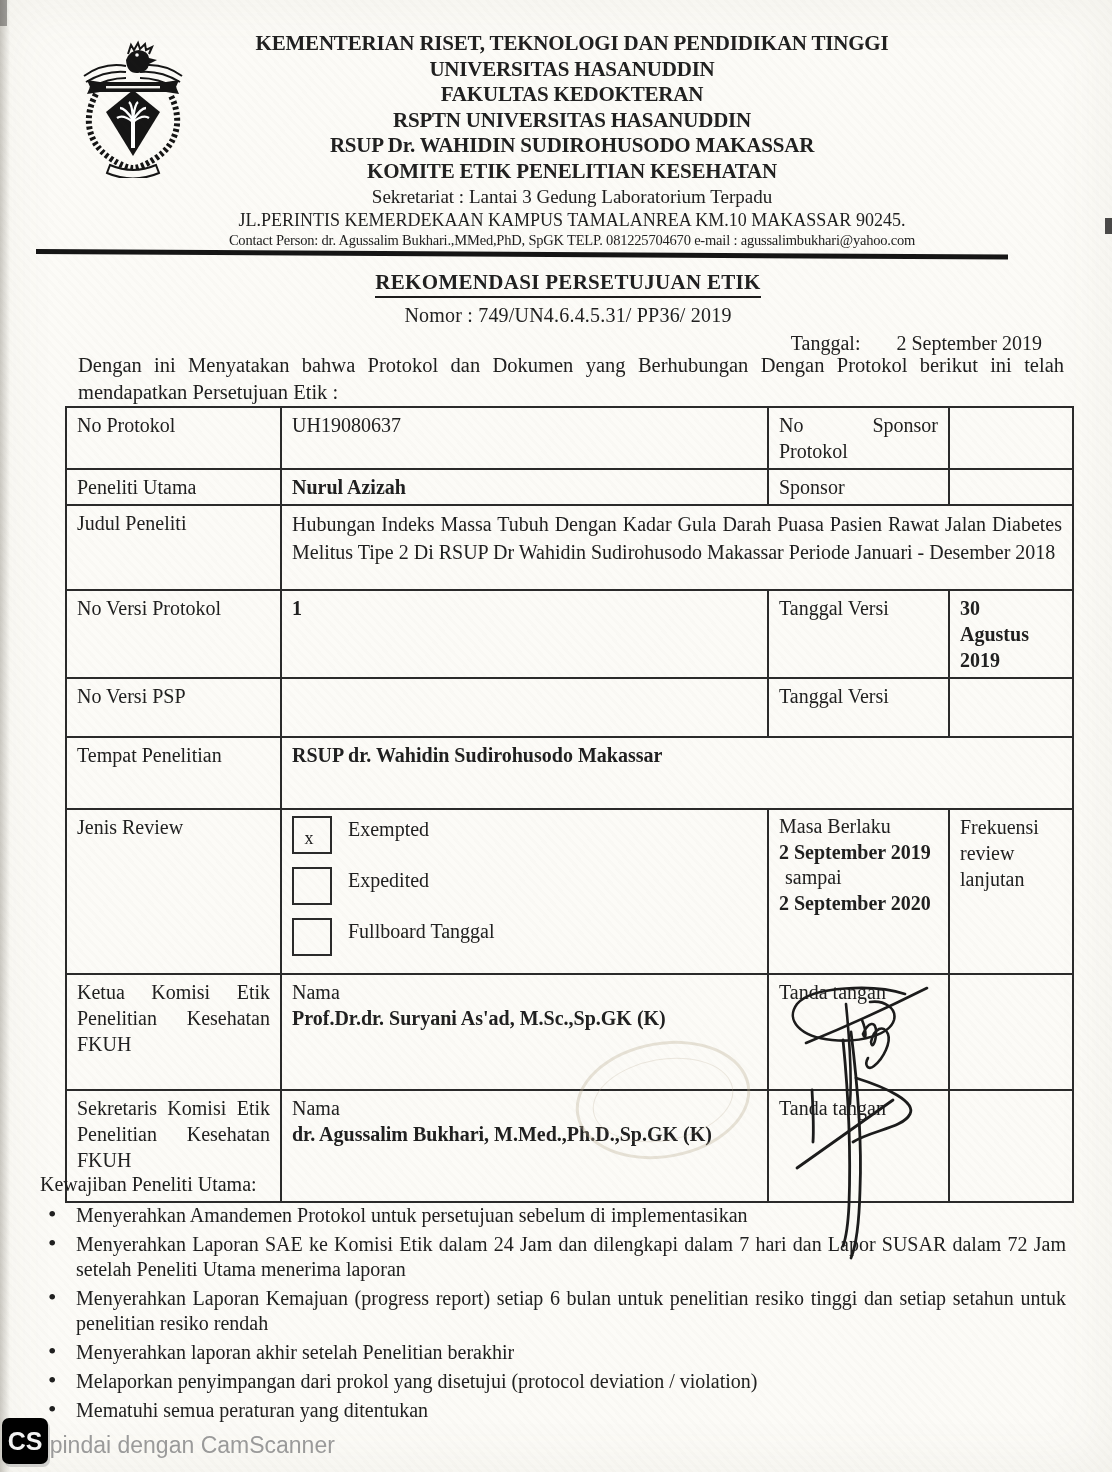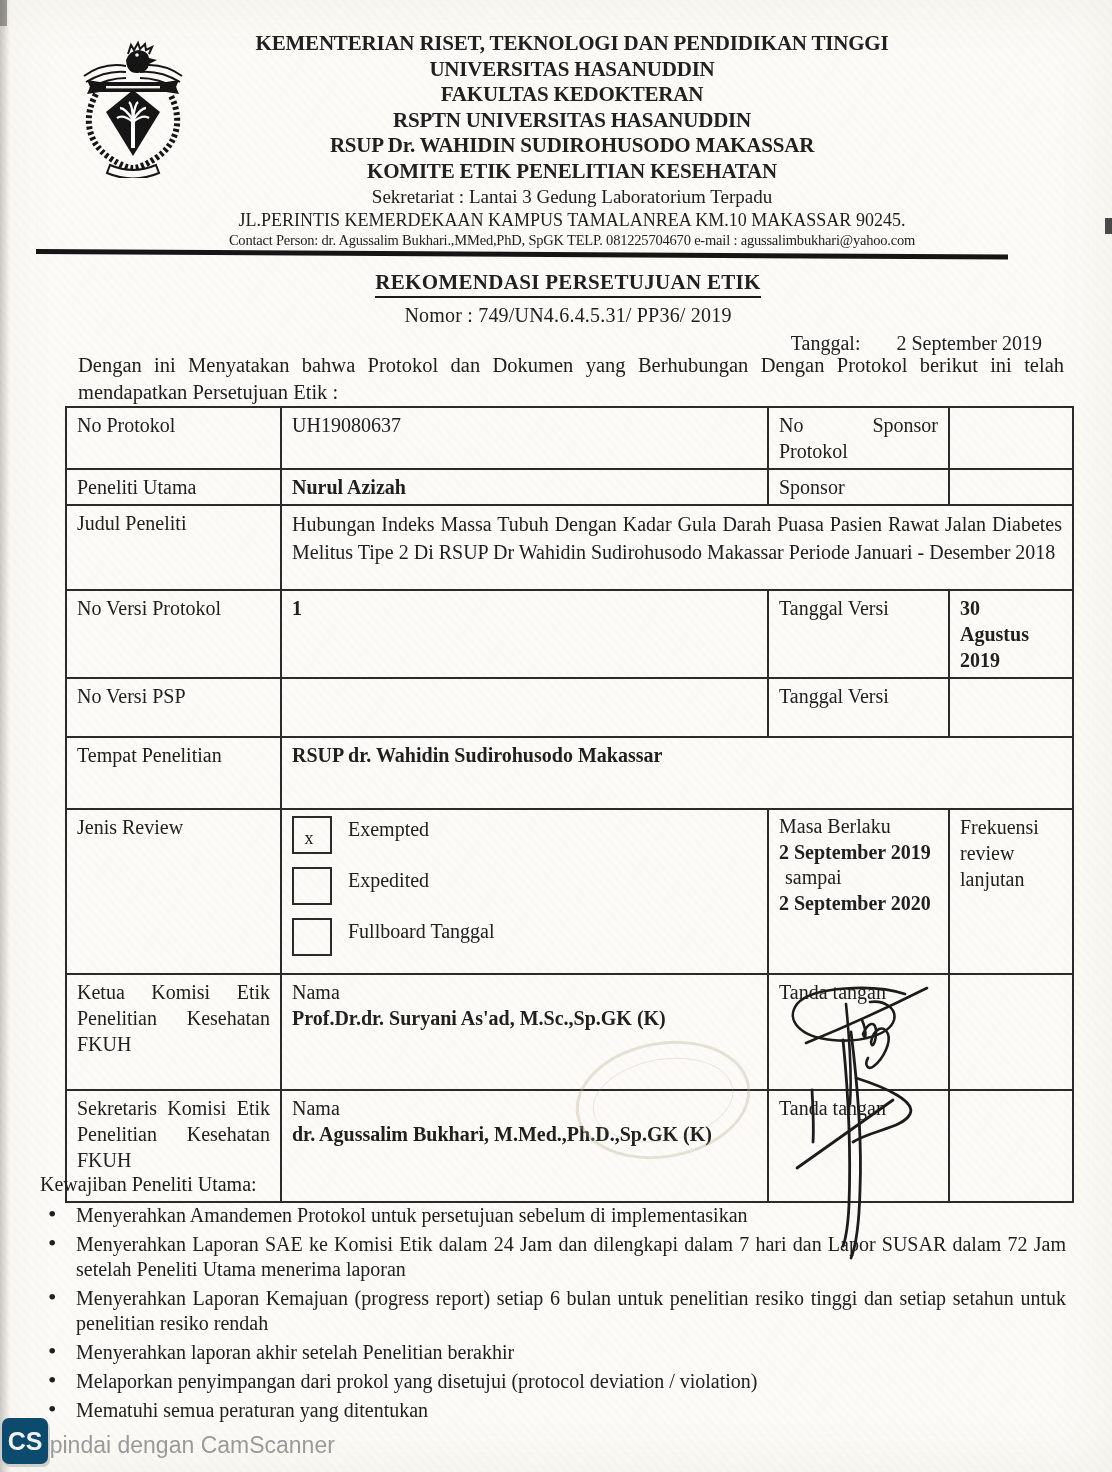--- a/index.html
+++ b/index.html
@@ -66,21 +66,21 @@
   .sig-overlay{position:absolute;left:0;top:0;z-index:5;pointer-events:none;}
   .stamp{position:absolute;left:575px;top:1042px;width:170px;height:110px;border-radius:50%;
     border:3px solid rgba(186,172,146,.33);transform:rotate(-10deg);}
   .stamp::before{content:"";position:absolute;inset:14px;border-radius:50%;
     border:1.5px solid rgba(186,172,146,.25);}
 
   
   .cs-text{position:absolute;left:28px;top:1432px;z-index:1;color:#9a9a9a;
     font-family:"Liberation Sans","DejaVu Sans",sans-serif;font-size:23px;}
   .cs-logo{position:absolute;left:2px;top:1418px;z-index:2;width:46px;height:46px;
-    background:#0c4a6e;border-radius:7px;color:#f2f2f2;font-weight:bold;font-size:25px;
+    background:#000000;border-radius:7px;color:#f2f2f2;font-weight:bold;font-size:25px;
     font-family:"Liberation Sans","DejaVu Sans",sans-serif;
     display:flex;align-items:center;justify-content:center;
     box-shadow:2px 3px 0 rgba(160,160,160,.45);}
 </style>
 </head>
 <body>
 
 <div class="page">
   <div class="scan-left-strip"></div>
   <div class="scan-mark-topleft"></div>

